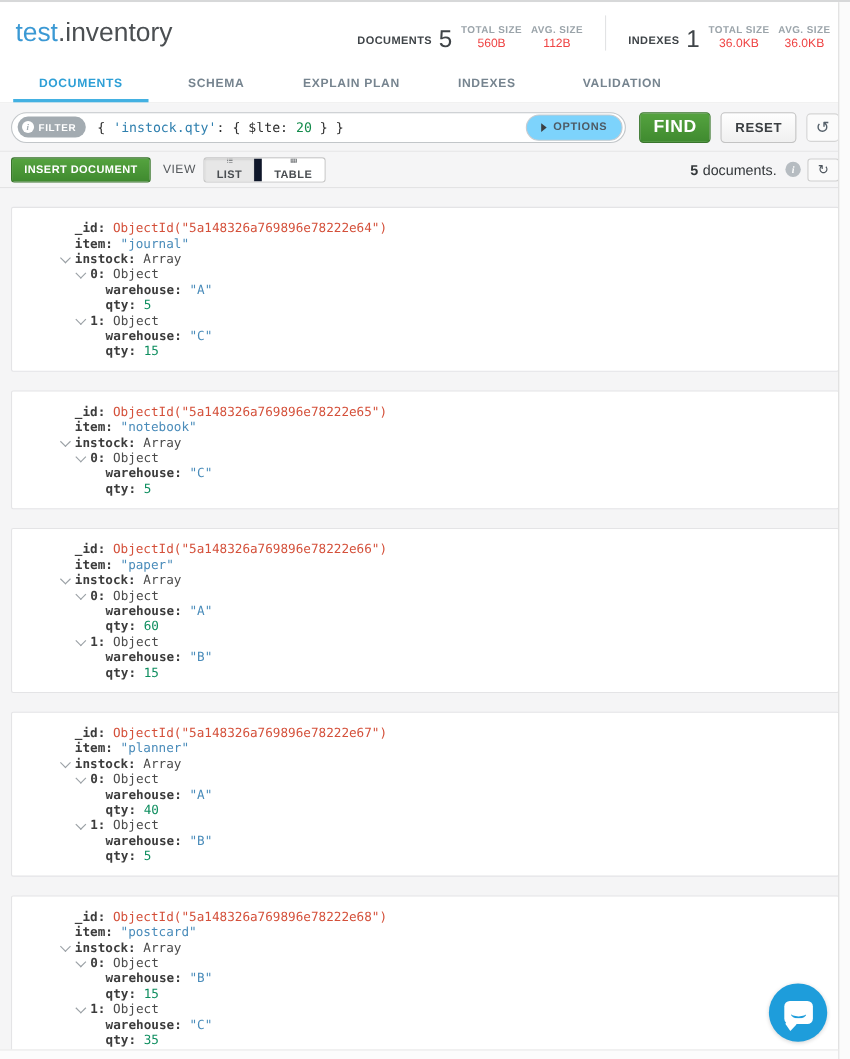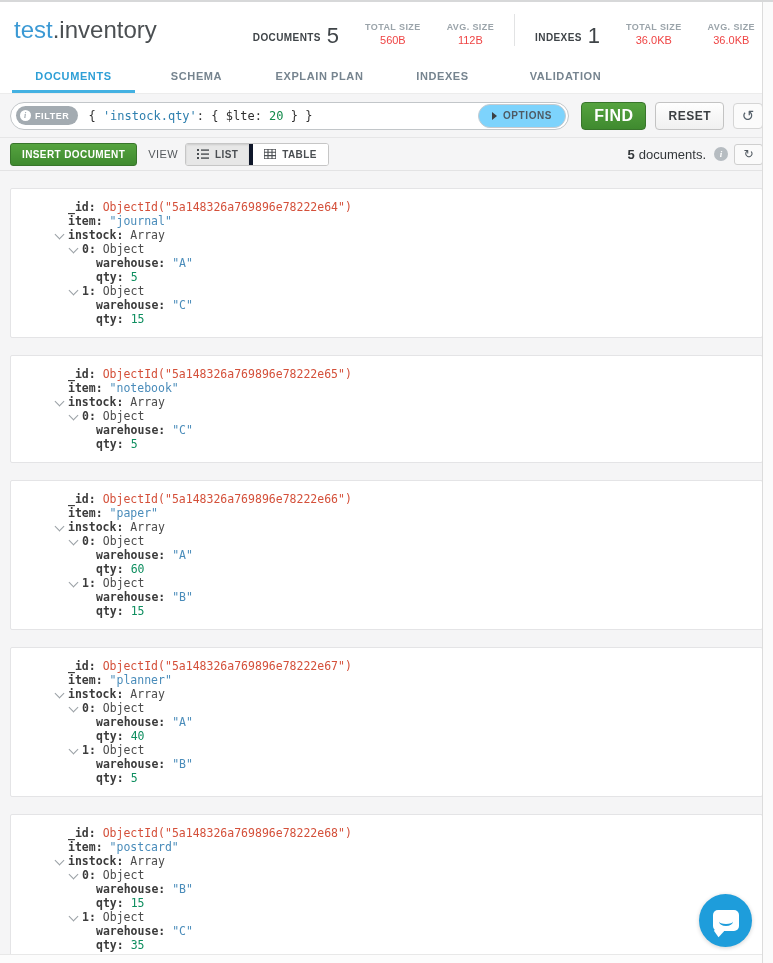--- a/index.html
+++ b/index.html
@@ -13,21 +13,21 @@
     padding: 0 16px 0 14px; }
   .title { font-size: 24px; font-weight: 400; letter-spacing: 0; }
   .ns-db { color: #3b99d4; }
   .ns-dot, .ns-coll { color: #4b4f52; }
   .stats { margin-left: auto; margin-right: 2px; display: flex; align-items: flex-end; }
   .stat-group { display: flex; align-items: flex-end; }
   .stat-main { display: flex; align-items: flex-end; }
   .stat-label { font-size: 10px; font-weight: bold; color: #3f4448; letter-spacing: .4px;
     padding-bottom: 3px; }
   .stat-value { font-size: 22px; color: #3f4448; line-height: 20px; margin-left: 6px; }
-  .stat-sub { margin-left: 26px; text-align: center; }
+  .stat-sub { margin-left: 8px; text-align: center; }
   .stat-sub-label { font-size: 9px; font-weight: bold; color: #9ba4aa; letter-spacing: .4px; }
   .stat-sub-value { font-size: 11px; color: #ef4444; margin-top: 2px; }
   .stat-divider { width: 1px; height: 32px; background: #e2e3e4; margin: 0 20px; }
 
   
   .tabs { height: 36px; display: flex; padding-left: 12px; background: #fff;
     border-bottom: 1px solid #ececec; }
   .tab { width: 123px; text-align: center; font-size: 11px; font-weight: bold;
     color: #76848f; letter-spacing: .6px; padding-top: 12px; position: relative;
     cursor: pointer; }
@@ -73,22 +73,22 @@
 
   .toolbar { display: flex; align-items: center; padding: 5px 10px; height: 33px;
     border-bottom: 1px solid #e3e3e4; }
   .insert-btn { height: 23px; padding: 0 11px; border-radius: 3px;
     background: linear-gradient(#55a33f, #3f8a2f); border: 1px solid #38752b;
     color: #fff; font-size: 10px; font-weight: bold; letter-spacing: .4px; cursor: pointer; }
   .view-label { margin-left: 11px; font-size: 11px; color: #55595d; letter-spacing: .4px; }
   .segmented { margin-left: 7px; display: flex; border: 1px solid #c6c6c6;
     border-radius: 3px; overflow: hidden; background: #fff; height: 23px; }
   .seg { display: flex; align-items: center; gap: 6px; padding: 0 11px; font-size: 10px;
-    font-weight: bold; color: #4a4e52; letter-spacing: .4px; cursor: pointer; background: #fff; }
-  .seg + .seg { border-left: 4px solid #0f172a; }
+    font-weight: bold; color: #4a4e52; letter-spacing: .4px; cursor: pointer; background: #fff; flex-direction: column; }
+  .seg + .seg { border-left: 7px solid #0f172a; }
   .seg.active { background: #e7e7e7; box-shadow: inset 0 1px 2px rgba(0,0,0,.12); }
   .seg svg { display: block; }
   .count { margin-left: auto; font-size: 13px; color: #33373a; display: flex;
     align-items: center; }
   .count b { font-weight: bold; margin-right: 4px; }
   .info-icon { width: 14px; height: 14px; border-radius: 50%; background: #b6bcc1;
     color: #fff; font-size: 9px; font-weight: bold; display: inline-flex;
     align-items: center; justify-content: center; margin-left: 8px;
     font-family: "Liberation Serif", serif; font-style: italic; }
   .refresh-btn { width: 29px; height: 21px; margin-left: 6px; border-radius: 3px;

